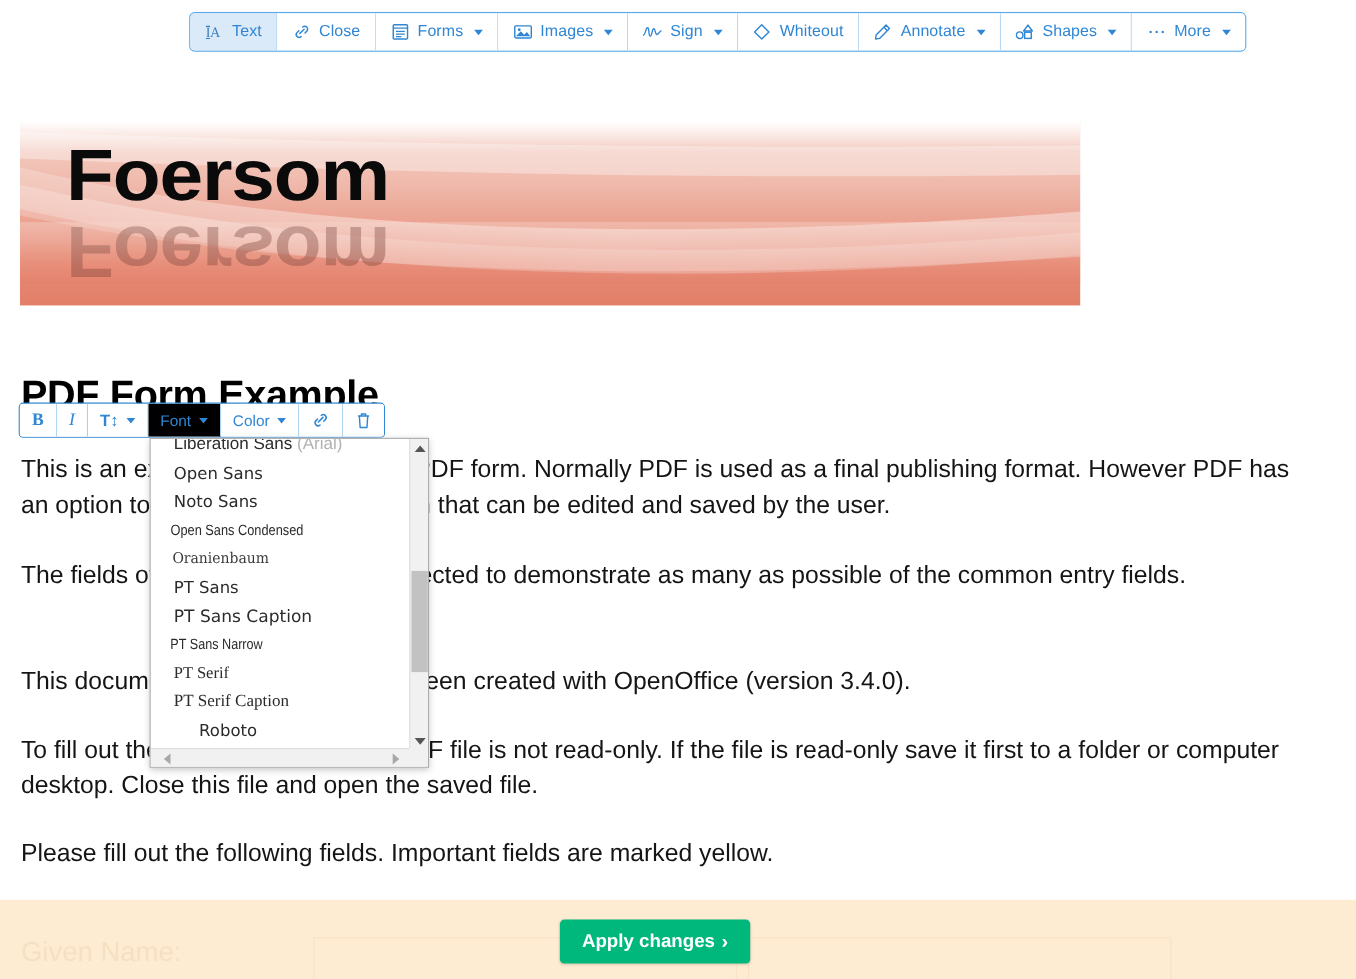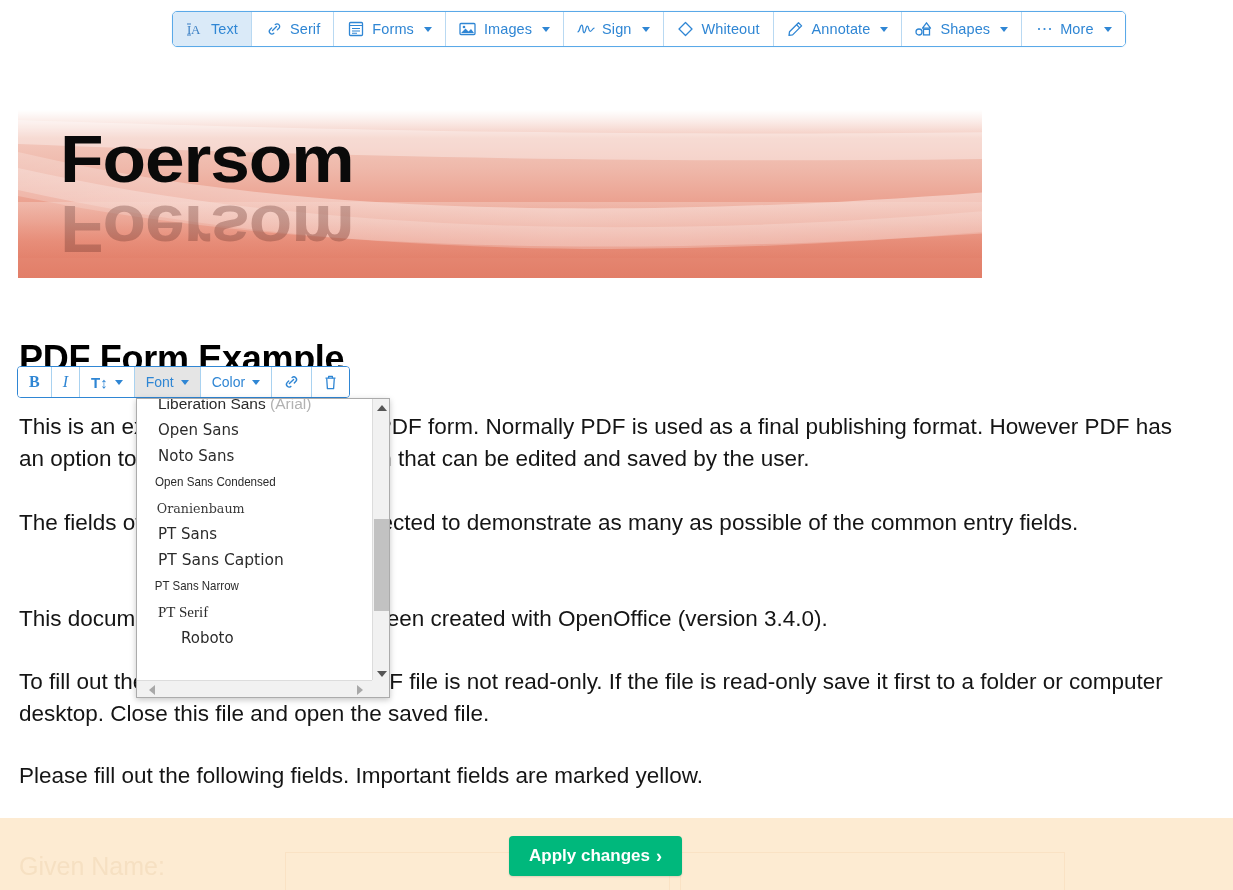--- a/index.html
+++ b/index.html
@@ -100,21 +100,21 @@
     padding: 0 11px;
     font-size: 14px;
     color: #2f86d4;
     border-right: 1px solid #a9d2f0;
     cursor: pointer;
     background:#fff;
     user-select:none;
     white-space:nowrap;
   }
   .fmt-item:last-child { border-right:none; }
-  .fmt-item.active { background:#e5e5e5; }
+  .fmt-item.active { background:#000000; }
   .fmt-b { font-weight:bold; font-size:16px; font-family:"Liberation Serif", serif;}
   .fmt-i { font-style:italic; font-size:16px; font-family:"Liberation Serif", serif;}
 
   
   .font-dd {
     position: absolute;
     left: 136px; top: 398px;
     width: 254px; height: 300px;
     background: #fff;
     border: 1px solid #ababab;
@@ -251,21 +251,21 @@
     <div class="tb-item">
       <span class="tb-icon">
         <svg width="17" height="16" viewBox="0 0 17 16">
           <g stroke="#2f86d4" stroke-width="1.3" fill="none" stroke-linecap="round">
             <path d="M6.5 9.5 L10.5 5.5"></path>
             <path d="M9.2 3.6 a2.6 2.6 0 0 1 3.7 3.7 L11.3 8.9"></path>
             <path d="M7.8 12.2 a2.6 2.6 0 0 1-3.7-3.7 L5.7 6.9"></path>
           </g>
         </svg>
       </span>
-      <span class="lbl">Serif</span>
+      <span class="lbl">Close</span>
     </div>
 
     <div class="tb-item">
       <span class="tb-icon">
         <svg width="16" height="16" viewBox="0 0 16 16">
           <rect x="1.5" y="1.5" width="13" height="13" rx="1" fill="none" stroke="#2f86d4" stroke-width="1.3"></rect>
           <line x1="1.5" y1="4.5" x2="14.5" y2="4.5" stroke="#2f86d4" stroke-width="1.1"></line>
           <line x1="4" y1="7.5" x2="12" y2="7.5" stroke="#2f86d4" stroke-width="1.1"></line>
           <line x1="4" y1="10" x2="12" y2="10" stroke="#2f86d4" stroke-width="1.1"></line>
           <line x1="4" y1="12.3" x2="9" y2="12.3" stroke="#2f86d4" stroke-width="1.1"></line>
@@ -459,20 +459,21 @@
         <span class="alias">(Arial)</span>
       </div>
       <div class="font-item f-open">Open Sans</div>
       <div class="font-item f-noto">Noto Sans</div>
       <div class="font-item f-opencond">Open Sans Condensed</div>
       <div class="font-item f-oranien">Oranienbaum</div>
       <div class="font-item f-ptsans">PT Sans</div>
       <div class="font-item f-ptcap">PT Sans Caption</div>
       <div class="font-item f-ptnarrow">PT Sans Narrow</div>
       <div class="font-item f-ptserif">PT Serif</div>
+      <div class="font-item f-ptserifc">PT Serif Caption</div>
       <div class="font-item f-roboto">Roboto</div>
     </div>
 
     <div class="vsb">
       <div class="vsb-up">
         <span class="tri-up"></span>
       </div>
       <div class="vsb-thumb"></div>
       <div class="vsb-dn">
         <span class="tri-dn"></span>

